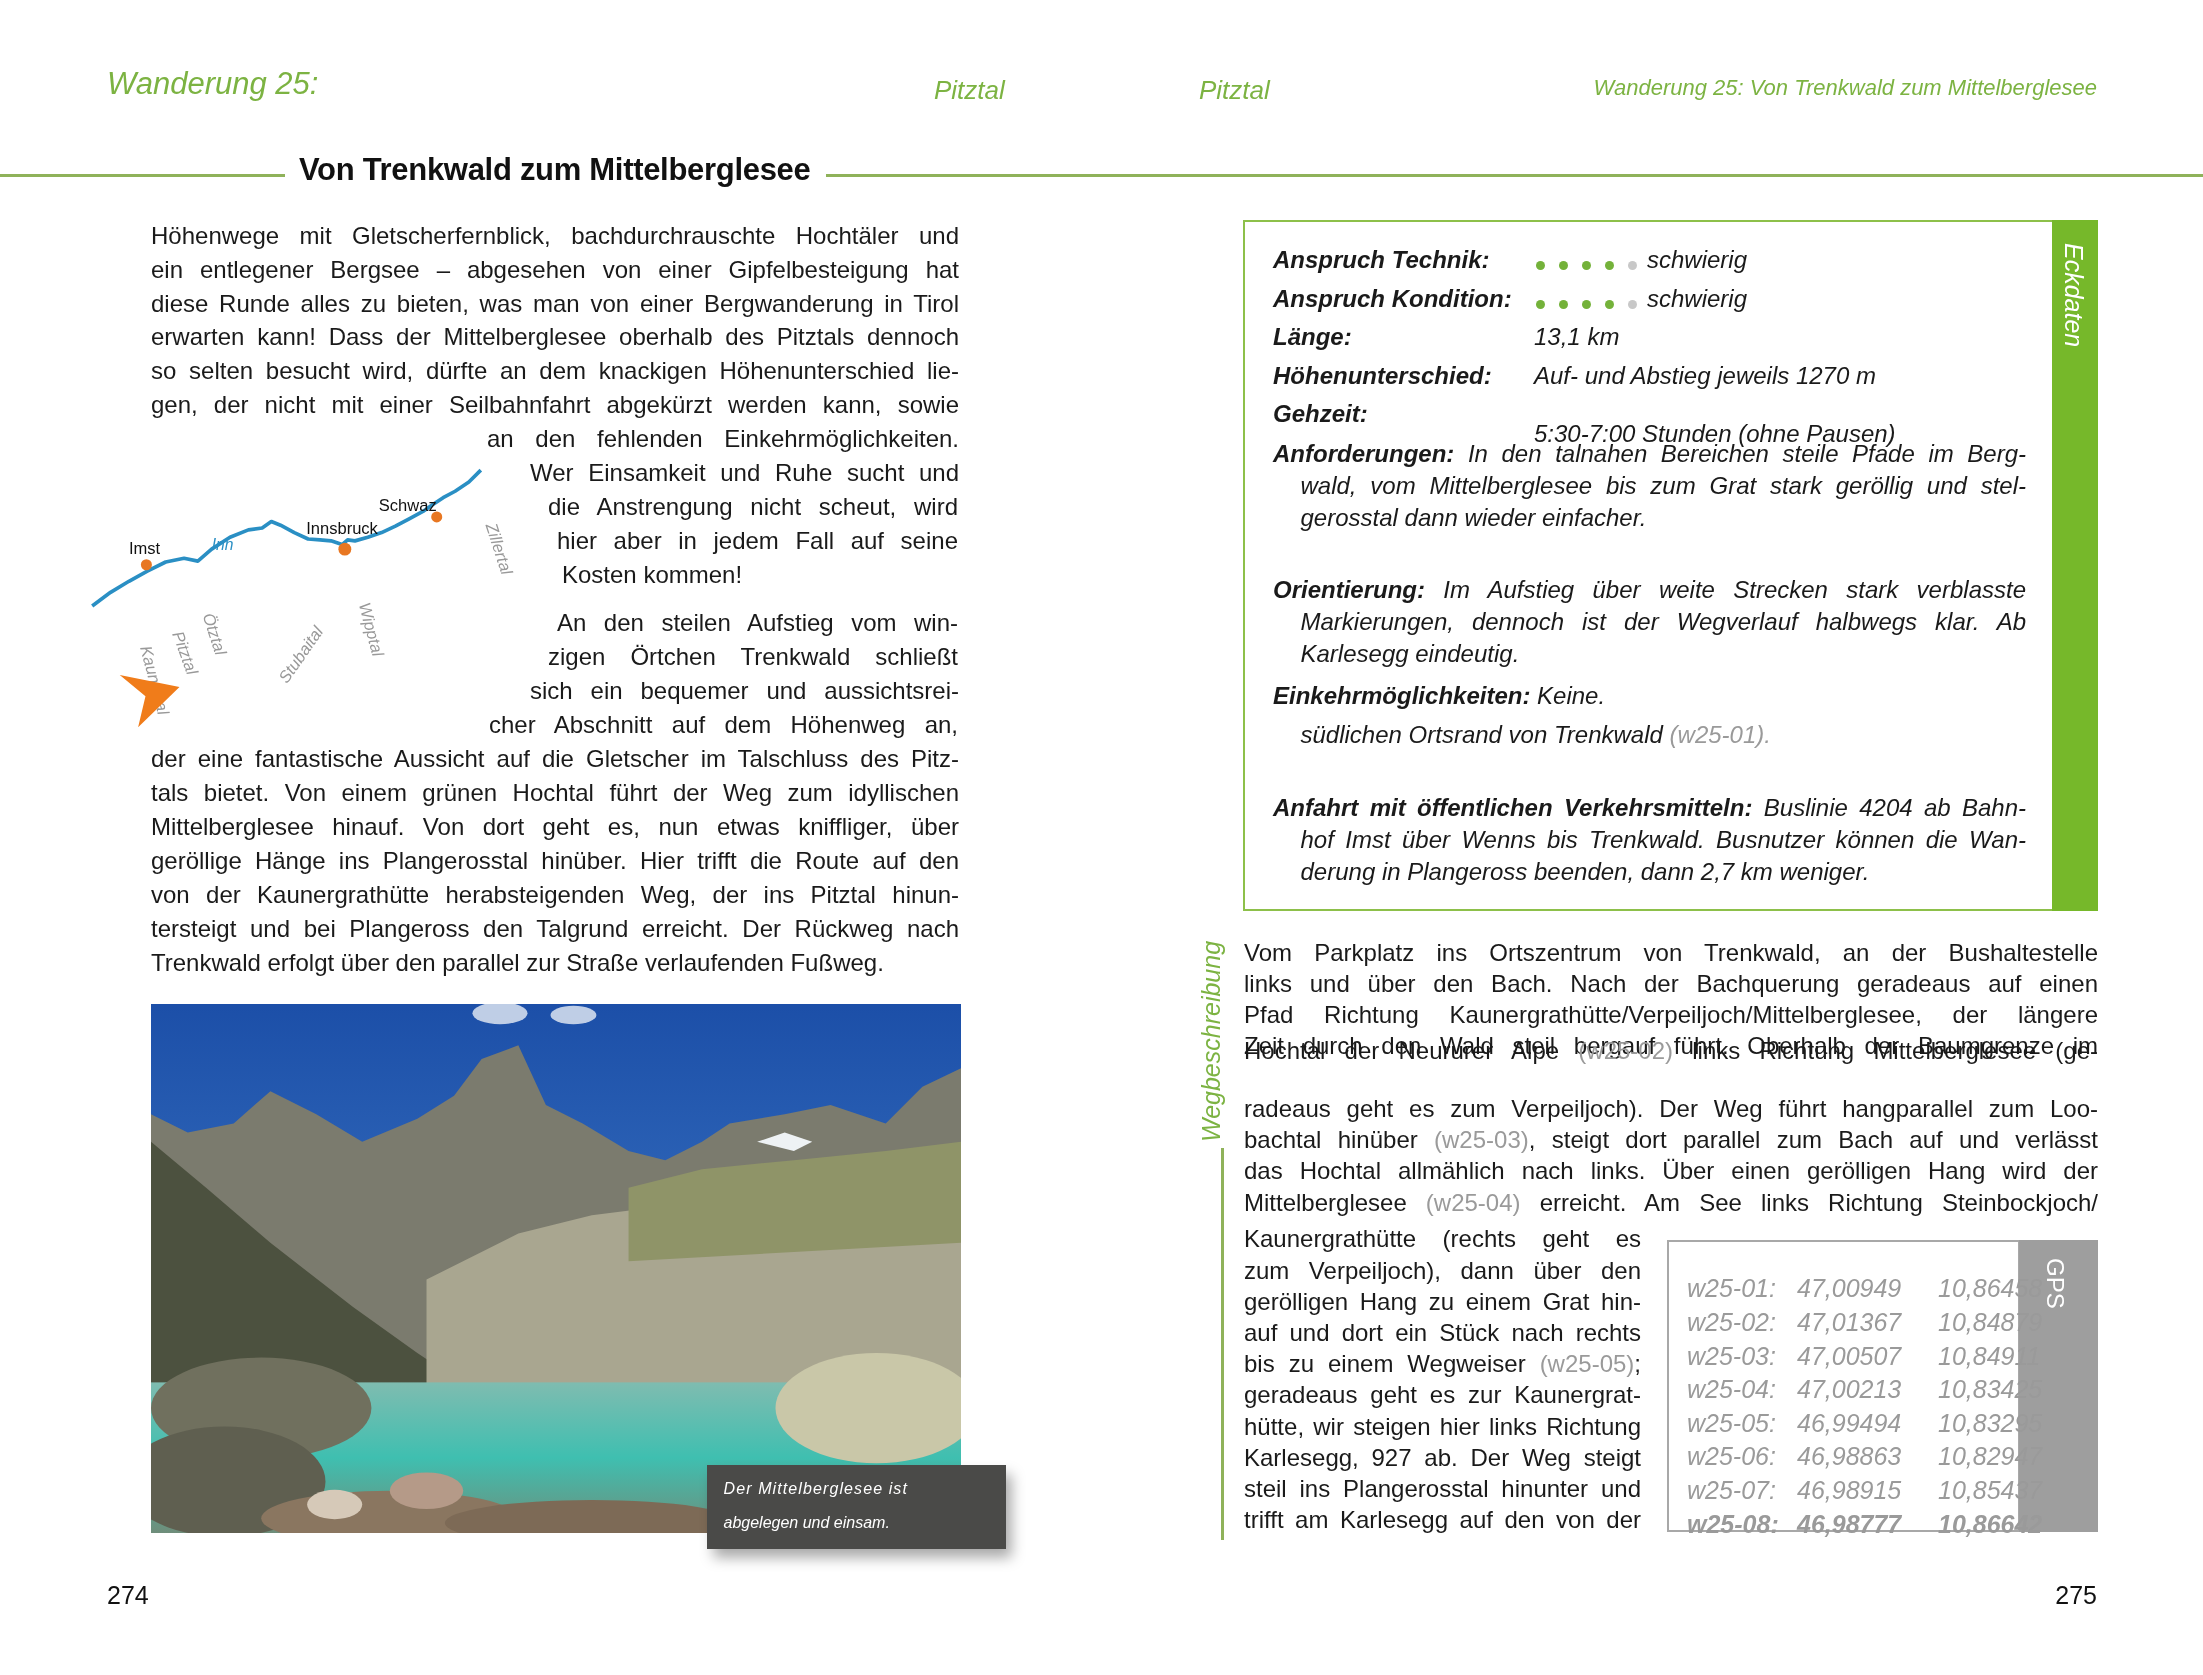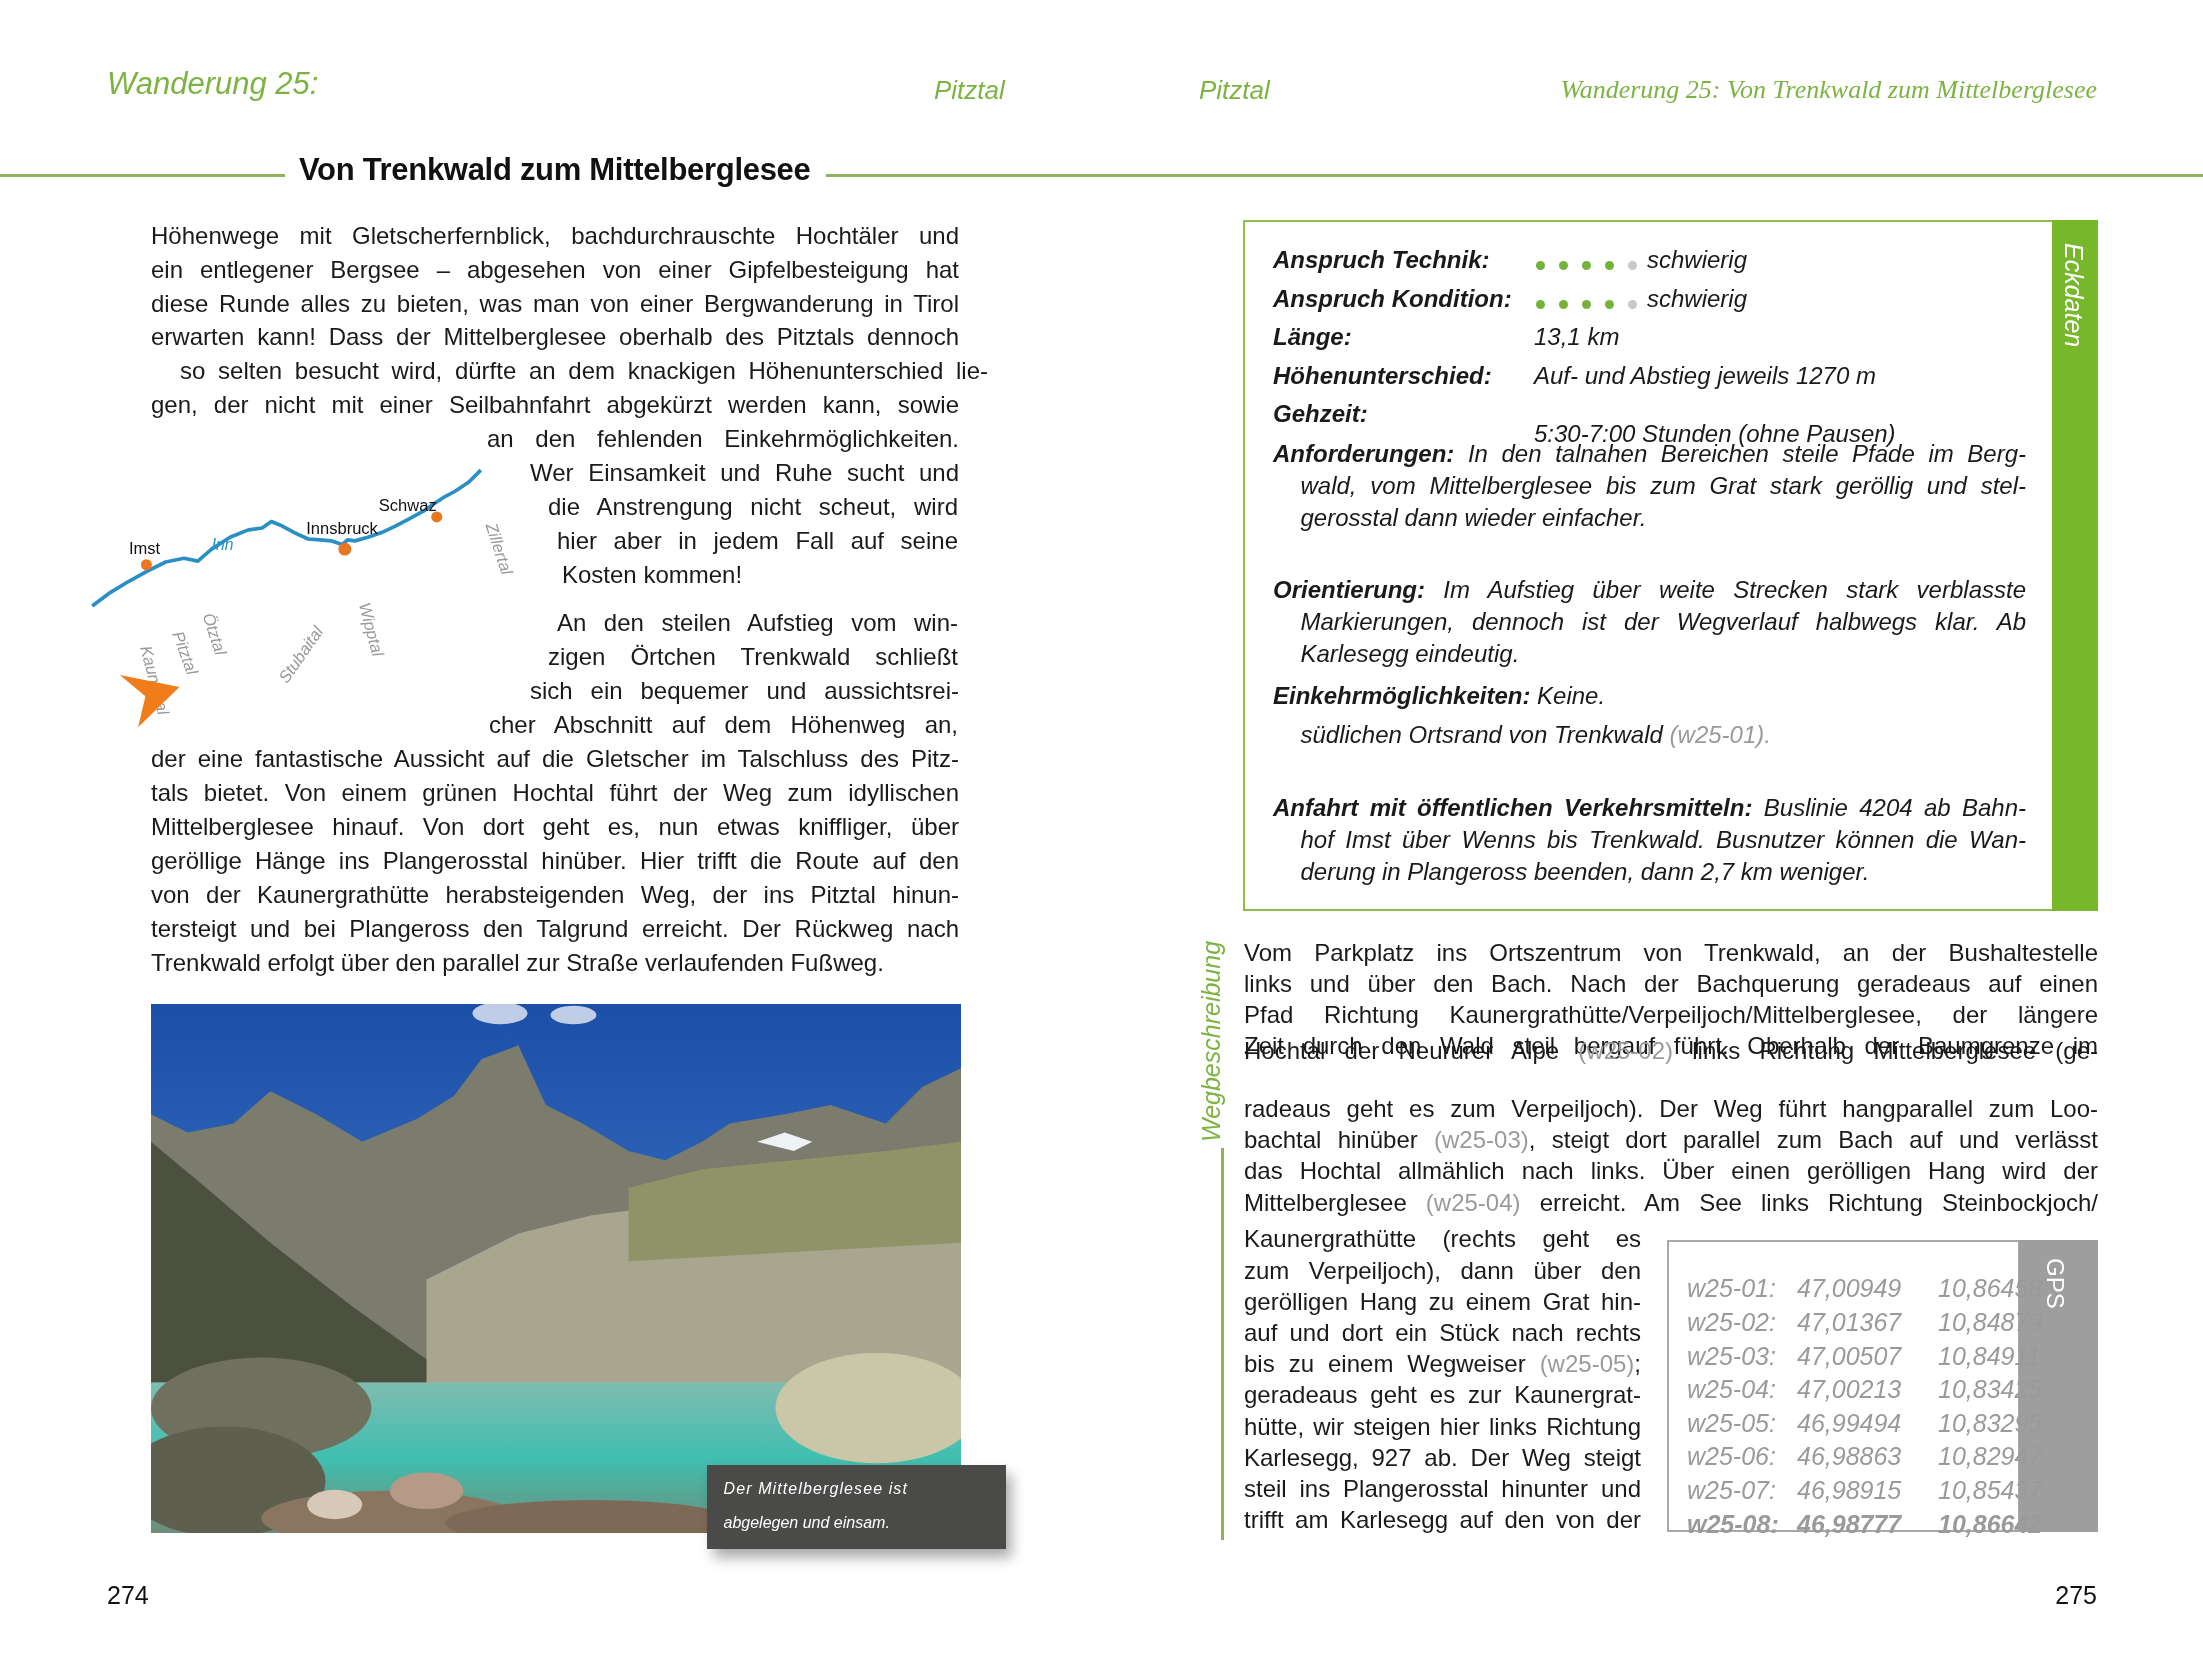--- a/index.html
+++ b/index.html
@@ -6,21 +6,21 @@
   body {
     width:2204px; height:1676px; position:relative; overflow:hidden;
     background:#ffffff;
     font-family:"Liberation Sans", sans-serif;
     color:#1a1a1a;
   }
   .hdr { position:absolute; color:#7cb342; font-style:italic; font-family:"Liberation Sans", sans-serif; }
   #h-left { left:107px; top:66px; font-size:31px; }
   #h-pitz1 { left:934px; top:75px; font-size:26px; }
   #h-pitz2 { left:1199px; top:75px; font-size:26px; }
-  #h-right { right:107px; top:75px; font-size:26px;font-family:Liberation Serif, serif; }
+  #h-right { right:107px; top:75px; font-size:22px; }
 
   .rule { position:absolute; height:2.8px; background:#8fb25a; top:174px; }
   #rule-l1 { left:0; width:285px; }
   #rule-l2 { left:826px; width:1377px; }
   #title { position:absolute; left:299px; top:152px; font-size:31px; font-weight:bold; color:#111;
            font-family:"Liberation Sans", sans-serif; letter-spacing:-0.3px; }
 
   .body-txt { font-size:24px; line-height:34px; text-align:justify; font-family:"Liberation Sans", sans-serif; }
   .ln { position:absolute; white-space:nowrap; }
   .jl { text-align:justify; text-align-last:justify; }
@@ -75,21 +75,21 @@
 
 <div class="rule" id="rule-l1"></div>
 <div id="title">Von Trenkwald zum Mittelberglesee</div>
 <div class="rule" id="rule-l2"></div>
 
 <div class="body-txt">
   <div class="ln jl" style="left:151px;top:219px;width:808px;">Höhenwege mit Gletscherfernblick, bachdurchrauschte Hochtäler und</div>
   <div class="ln jl" style="left:151px;top:253px;width:808px;">ein entlegener Bergsee – abgesehen von einer Gipfelbesteigung hat</div>
   <div class="ln jl" style="left:151px;top:287px;width:808px;">diese Runde alles zu bieten, was man von einer Bergwanderung in Tirol</div>
   <div class="ln jl" style="left:151px;top:320px;width:808px;">erwarten kann! Dass der Mittelberglesee oberhalb des Pitztals dennoch</div>
-  <div class="ln jl" style="left:151px;top:354px;width:808px;margin-left:29px;">so selten besucht wird, dürfte an dem knackigen Höhenunterschied lie-</div>
+  <div class="ln jl" style="left:151px;top:354px;width:808px;">so selten besucht wird, dürfte an dem knackigen Höhenunterschied lie-</div>
   <div class="ln jl" style="left:151px;top:388px;width:808px;">gen, der nicht mit einer Seilbahnfahrt abgekürzt werden kann, sowie</div>
   <div class="ln jl" style="left:487px;top:422px;width:472px;">an den fehlenden Einkehrmöglichkeiten.</div>
   <div class="ln jl" style="left:530px;top:456px;width:429px;">Wer Einsamkeit und Ruhe sucht und</div>
   <div class="ln jl" style="left:548px;top:490px;width:410px;">die Anstrengung nicht scheut, wird</div>
   <div class="ln jl" style="left:557px;top:524px;width:401px;">hier aber in jedem Fall auf seine</div>
   <div class="ln" style="left:562px;top:558px;">Kosten kommen!</div>
 </div>
 
 <div class="body-txt">
   <div class="ln jl" style="left:557px;top:606px;width:401px;">An den steilen Aufstieg vom win-</div>

